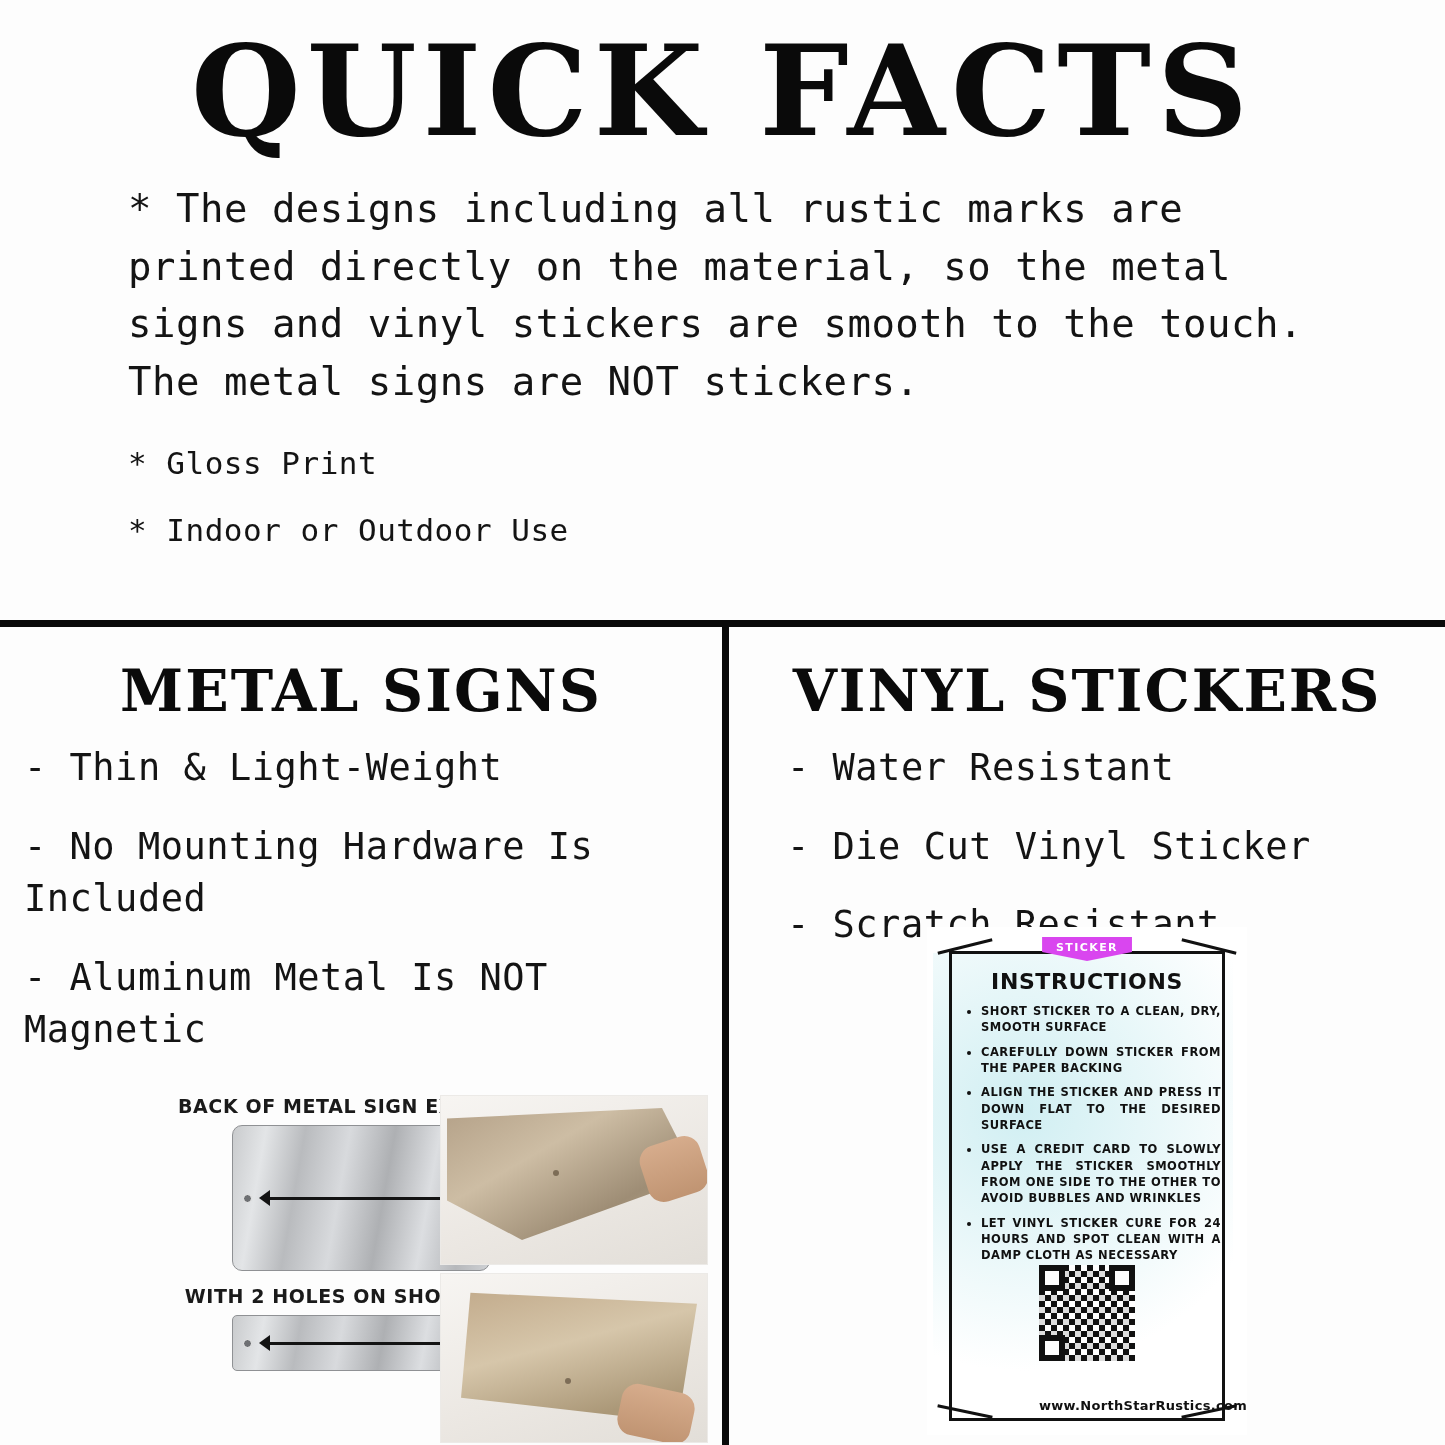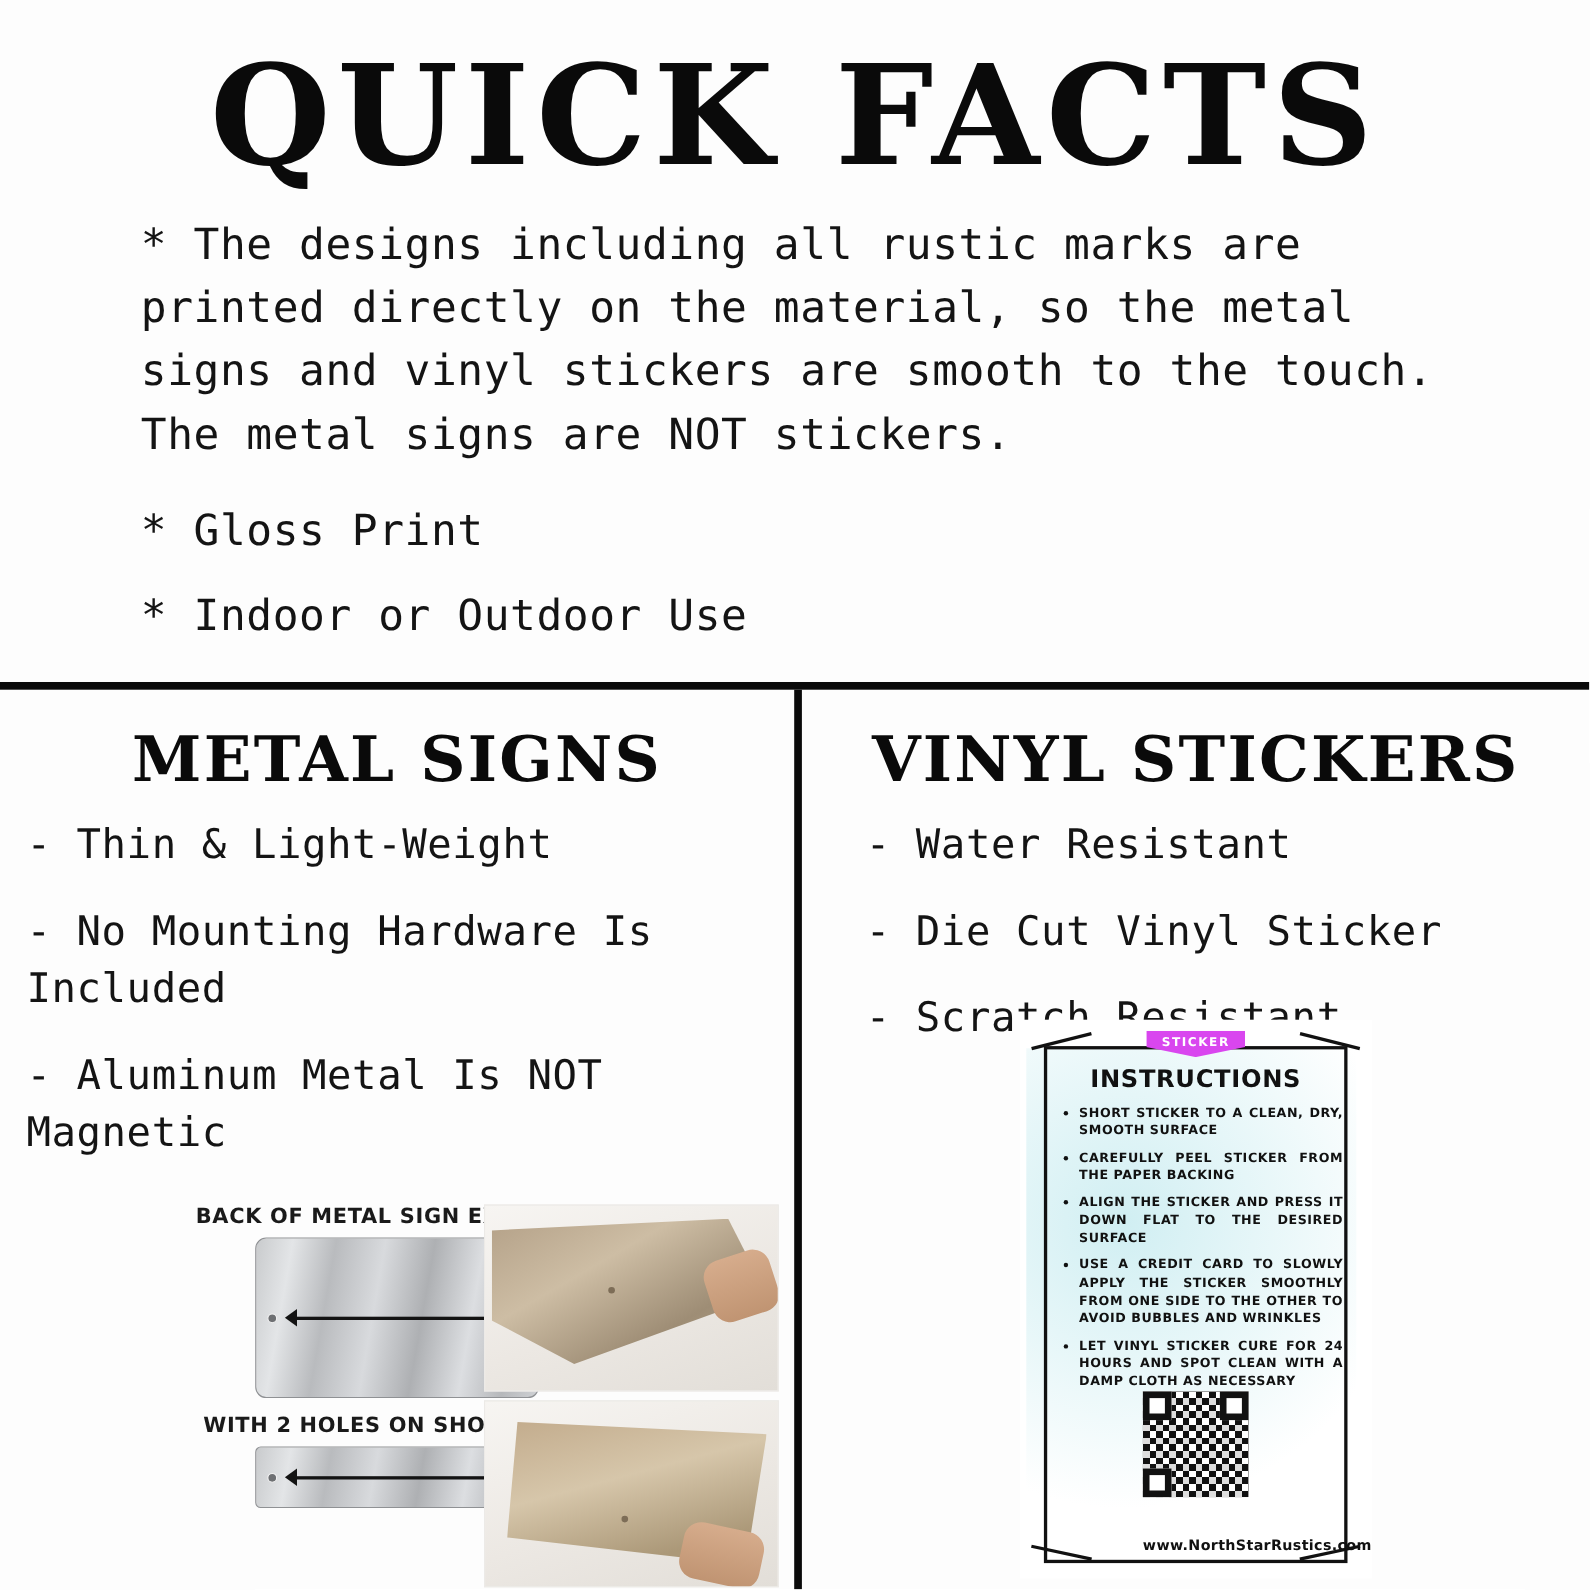--- a/index.html
+++ b/index.html
@@ -28,37 +28,37 @@
     box-sizing: border-box;
   }
   .quick-facts-title {
     text-align: center;
     font-family: "DejaVu Serif", serif;
     font-weight: bold;
     font-size: 126px;
     letter-spacing: 6px;
     line-height: 1;
     margin: 0;
-    padding-top: 42px;
+    padding-top: 28px;
     color: #0a0a0a;
   }
   .facts-body {
     padding: 26px 108px 0 128px;
   }
   .fact-main {
     font-family: "DejaVu Sans Mono", monospace;
     font-size: 39px;
     line-height: 1.48;
     letter-spacing: 0.5px;
     margin: 0 0 30px 0;
     color: #141414;
   }
   .fact-line {
     font-family: "DejaVu Sans Mono", monospace;
-    font-size: 39px;
+    font-size: 31px;
     line-height: 1.45;
     letter-spacing: 0.5px;
     margin: 0 0 22px 0;
     color: #141414;
   }
 
   
   .h-divider {
     position: absolute;
     left: 0;
@@ -440,21 +440,21 @@
       <span class="corner-tick" style="left:10px;  bottom:22px; transform:rotate(12deg);"></span>
       <span class="corner-tick" style="right:10px; bottom:22px; transform:rotate(-12deg);"></span>
 
       <div class="sticker-frame"></div>
 
       <span class="badge">STICKER</span>
       <div class="sticker-head">INSTRUCTIONS</div>
 
       <ul class="sticker-steps">
         <li>SHORT STICKER TO A CLEAN, DRY, SMOOTH SURFACE</li>
-        <li>CAREFULLY PEEL STICKER FROM THE PAPER BACKING</li>
+        <li>CAREFULLY DOWN STICKER FROM THE PAPER BACKING</li>
         <li>ALIGN THE STICKER AND PRESS IT DOWN FLAT TO THE DESIRED SURFACE</li>
         <li>USE A CREDIT CARD TO SLOWLY APPLY THE STICKER SMOOTHLY FROM ONE SIDE TO THE OTHER TO AVOID BUBBLES AND WRINKLES</li>
         <li>LET VINYL STICKER CURE FOR 24 HOURS AND SPOT CLEAN WITH A DAMP CLOTH AS NECESSARY</li>
       </ul>
 
       <div class="qr">
         <span class="qr-eye3"></span>
       </div>
       <div class="sticker-url">www.NorthStarRustics.com</div>
     </div>

